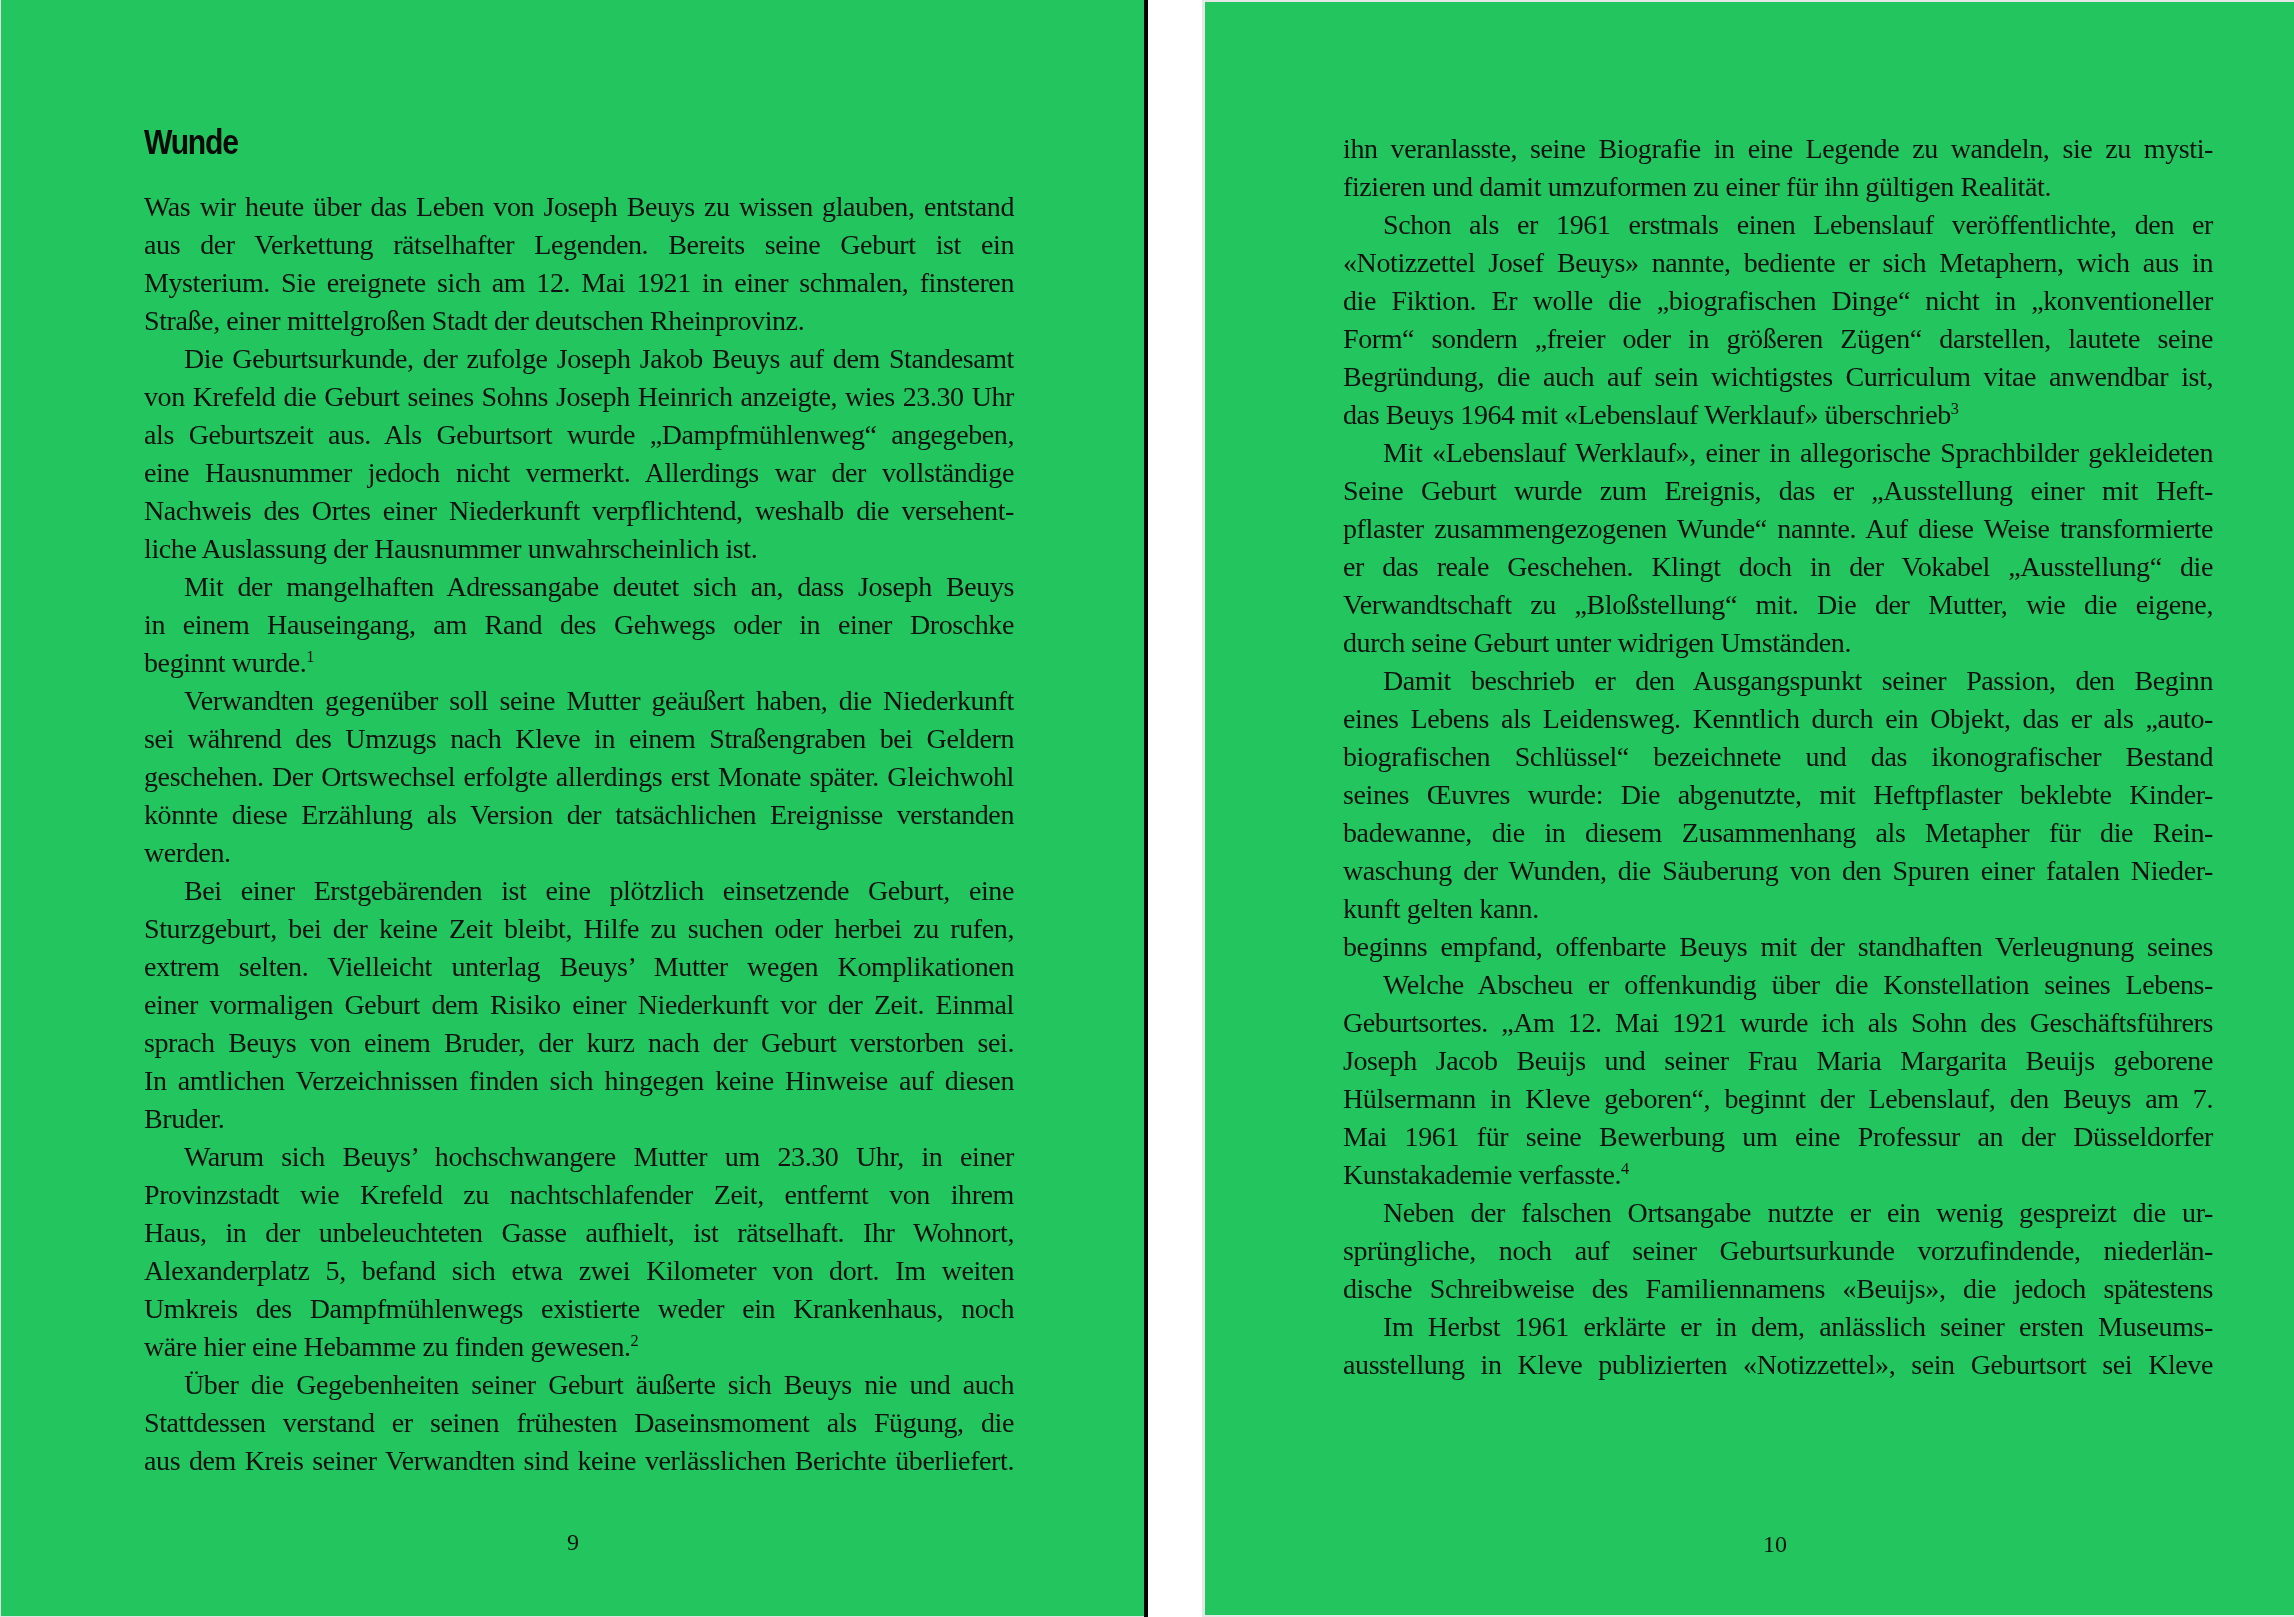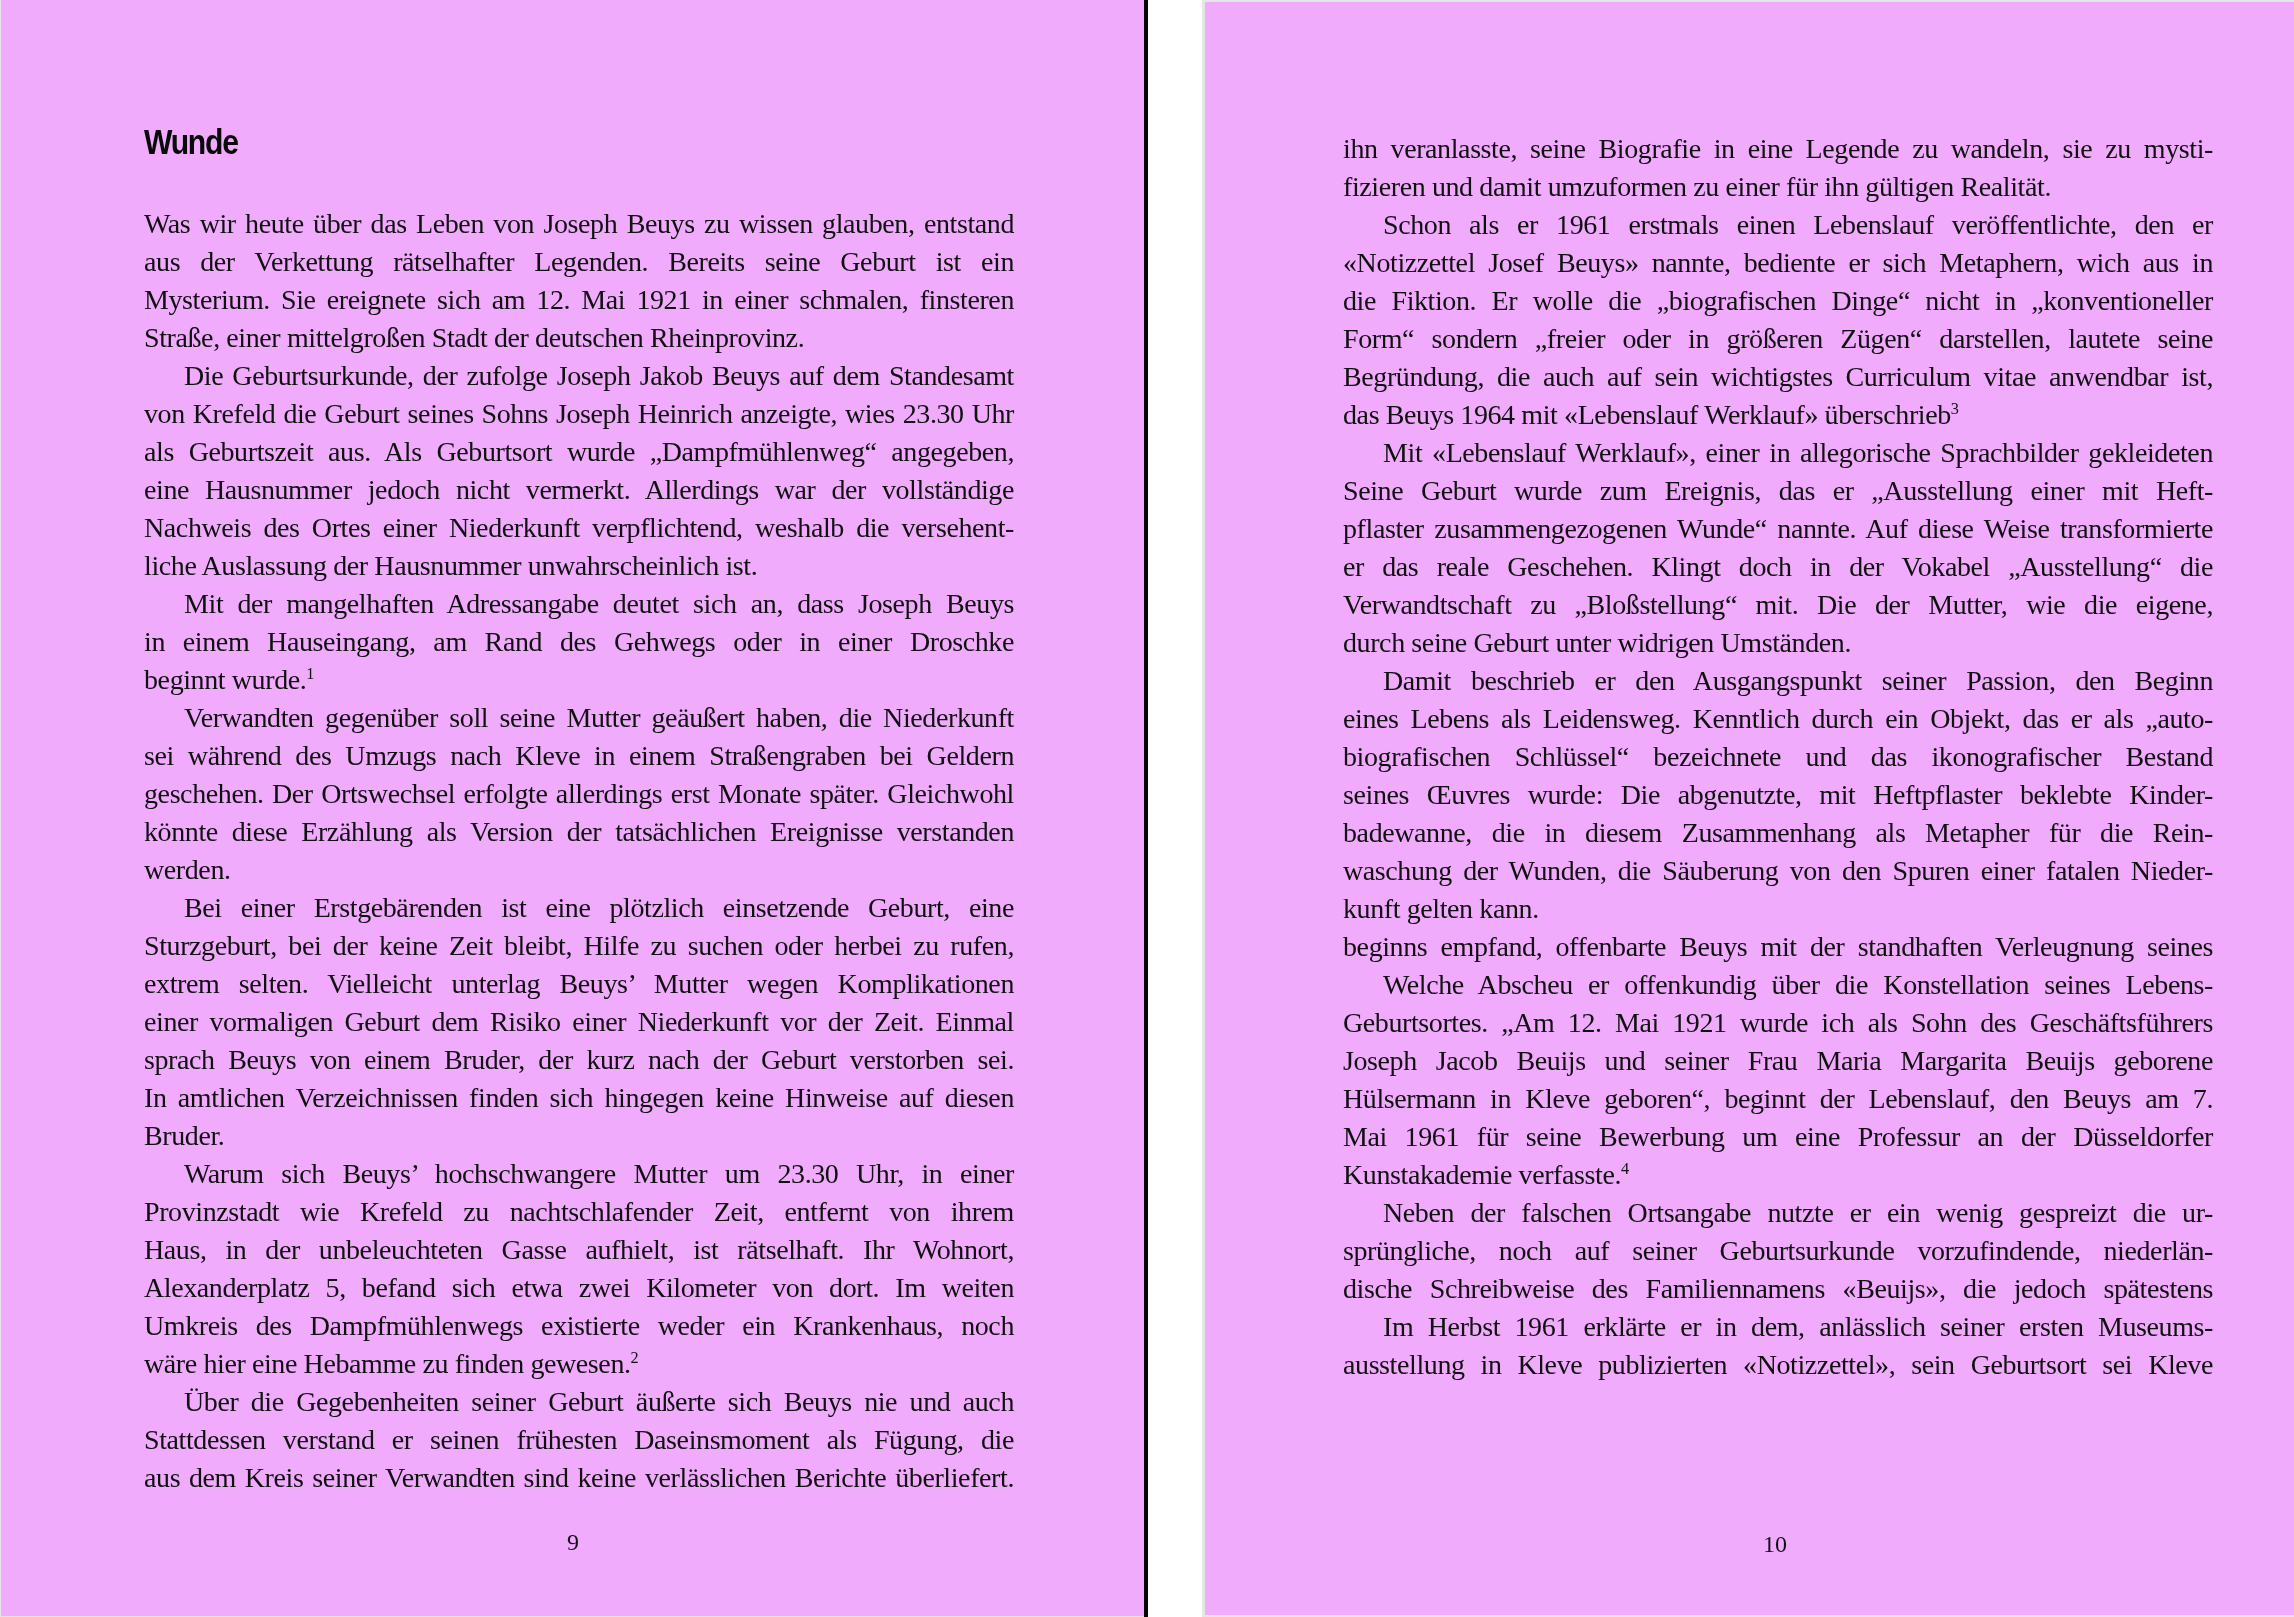--- a/index.html
+++ b/index.html
@@ -3,21 +3,21 @@
 <meta charset="utf-8">
 <style>
   html, body { margin: 0; padding: 0; }
   body {
     width: 2294px; height: 1617px; position: relative; overflow: hidden;
     background: #ffffff;
     font-family: "Liberation Serif", serif;
     color: #111111;
   }
   .page {
-    position: absolute; top: 0; height: 1617px; background: #f0abfc;
+    position: absolute; top: 0; height: 1617px; background: #22c55e;
     box-sizing: border-box;
   }
   #page-left { left: 0; width: 1145px; border-left: 1.9px solid #e4e7e6; border-bottom: 1.9px solid #dfe3e2; }
   #page-right { left: 1202px; width: 1145px; border: 2.9px solid #e3e8e6; border-left-width: 3.8px; }
   .divider {
     position: absolute; left: 1144px; top: 0; width: 3.8px; height: 1617px; background: #050505;
   }
   .heading {
     position: absolute; left: 143px; top: 122px;
     font-family: "Liberation Sans", sans-serif; font-weight: bold;
@@ -28,21 +28,21 @@
     position: absolute; width: 870px;
     font-size: 28px; line-height: 38px;
     text-align: justify;
   }
   .text .line {
     display: block; height: 38px; white-space: nowrap; overflow: visible;
     text-align: justify; text-align-last: justify; letter-spacing: -0.4px;
   }
   .text .line.last { text-align-last: left; }
   .text .line.indent { padding-left: 40px; }
-  #left-text { left: 143px; top: 205px; }
+  #left-text { left: 143px; top: 188px; }
   #right-text { left: 1095px; top: 128px; } 
   sup { font-size: 16.3px; line-height: 0; vertical-align: 9.6px; }
   .pagenum {
     position: absolute; top: 1529px; width: 100%; text-align: center;
     font-size: 24px; left: 0;
   }
 </style>
 </head>
 <body>
 

